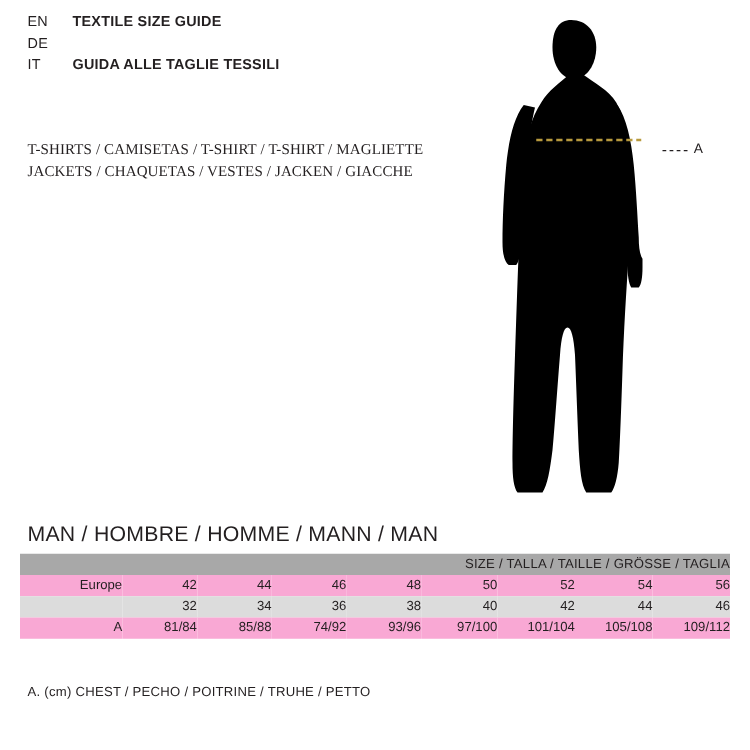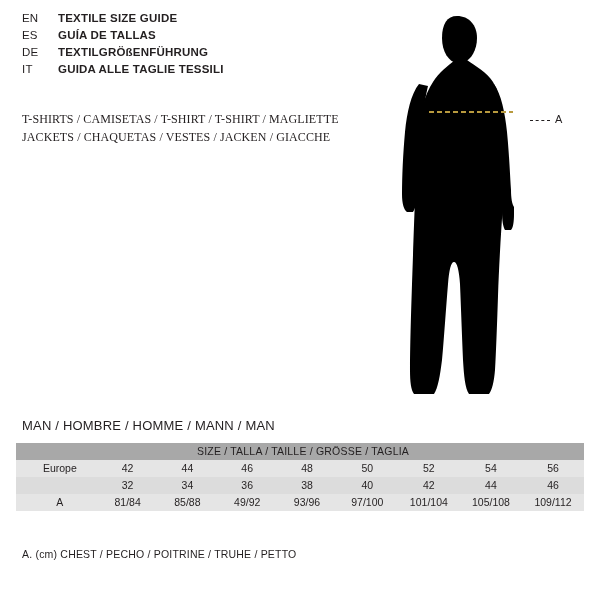--- a/index.html
+++ b/index.html
@@ -89,48 +89,48 @@
     width: 20px;
     height: 1px;
     border-top: 1px dashed #231f20;
   }
 
   
   .table-title {
     position: absolute;
     left: 22px;
     top: 418px;
-    font-size: 13px;
+    font-size: 17px;
     letter-spacing: 0.2px;
     white-space: nowrap;
   }
   table.size-table {
     position: absolute;
     left: 16px;
     top: 443px;
     width: 568px;
     border-collapse: collapse;
     font-size: 10.5px;
   }
   table.size-table td,
   table.size-table th {
     padding: 0;
     height: 17px;
     line-height: 17px;
-    text-align: center;
+    text-align: right;
     font-weight: normal;
     vertical-align: middle;
   }
   .hdr-row td {
     background: #a8a8a8;
     color: #231f20;
     font-size: 10.5px;
     letter-spacing: 0.2px;
   }
-  .row-light td { background: #e5e5e5; }
+  .row-light td { background: #f9a8d4; }
   .row-grey td  { background: #dcdcdc; }
   .col-label { width: 86px; padding-left: 6px !important; }
   .col-val   { width: 68px; }
   .hdr-row td.col-label { padding-left: 6px !important; }
 
   .footnote {
     position: absolute;
     left: 22px;
     top: 548px;
     font-size: 10.5px;
@@ -142,26 +142,21 @@
 <body>
 
 <div class="page">
 
   <div class="lang-block">
     <div class="lang-row">
       <span class="lang-code">EN</span>
       <span class="lang-text">TEXTILE SIZE GUIDE</span>
     </div>
     <div class="lang-row">
-      <span class="lang-code">ES</span>
-      <span class="lang-text">GUÍA DE TALLAS</span>
-    </div>
-    <div class="lang-row">
       <span class="lang-code">DE</span>
-      <span class="lang-text">TEXTILGRÖßENFÜHRUNG</span>
     </div>
     <div class="lang-row">
       <span class="lang-code">IT</span>
       <span class="lang-text">GUIDA ALLE TAGLIE TESSILI</span>
     </div>
   </div>
 
   <div class="garment-lines">
     <div class="garment-line">T-SHIRTS / CAMISETAS / T-SHIRT / T-SHIRT / MAGLIETTE</div>
     <div class="garment-line">JACKETS / CHAQUETAS / VESTES / JACKEN / GIACCHE</div>
@@ -232,21 +227,21 @@
         <td class="col-val">38</td>
         <td class="col-val">40</td>
         <td class="col-val">42</td>
         <td class="col-val">44</td>
         <td class="col-val">46</td>
       </tr>
       <tr class="row-light">
         <td class="col-label">A</td>
         <td class="col-val">81/84</td>
         <td class="col-val">85/88</td>
-        <td class="col-val">49/92</td>
+        <td class="col-val">74/92</td>
         <td class="col-val">93/96</td>
         <td class="col-val">97/100</td>
         <td class="col-val">101/104</td>
         <td class="col-val">105/108</td>
         <td class="col-val">109/112</td>
       </tr>
     </tbody>
   </table>
 
   <div class="footnote">A. (cm) CHEST / PECHO / POITRINE / TRUHE / PETTO</div>

